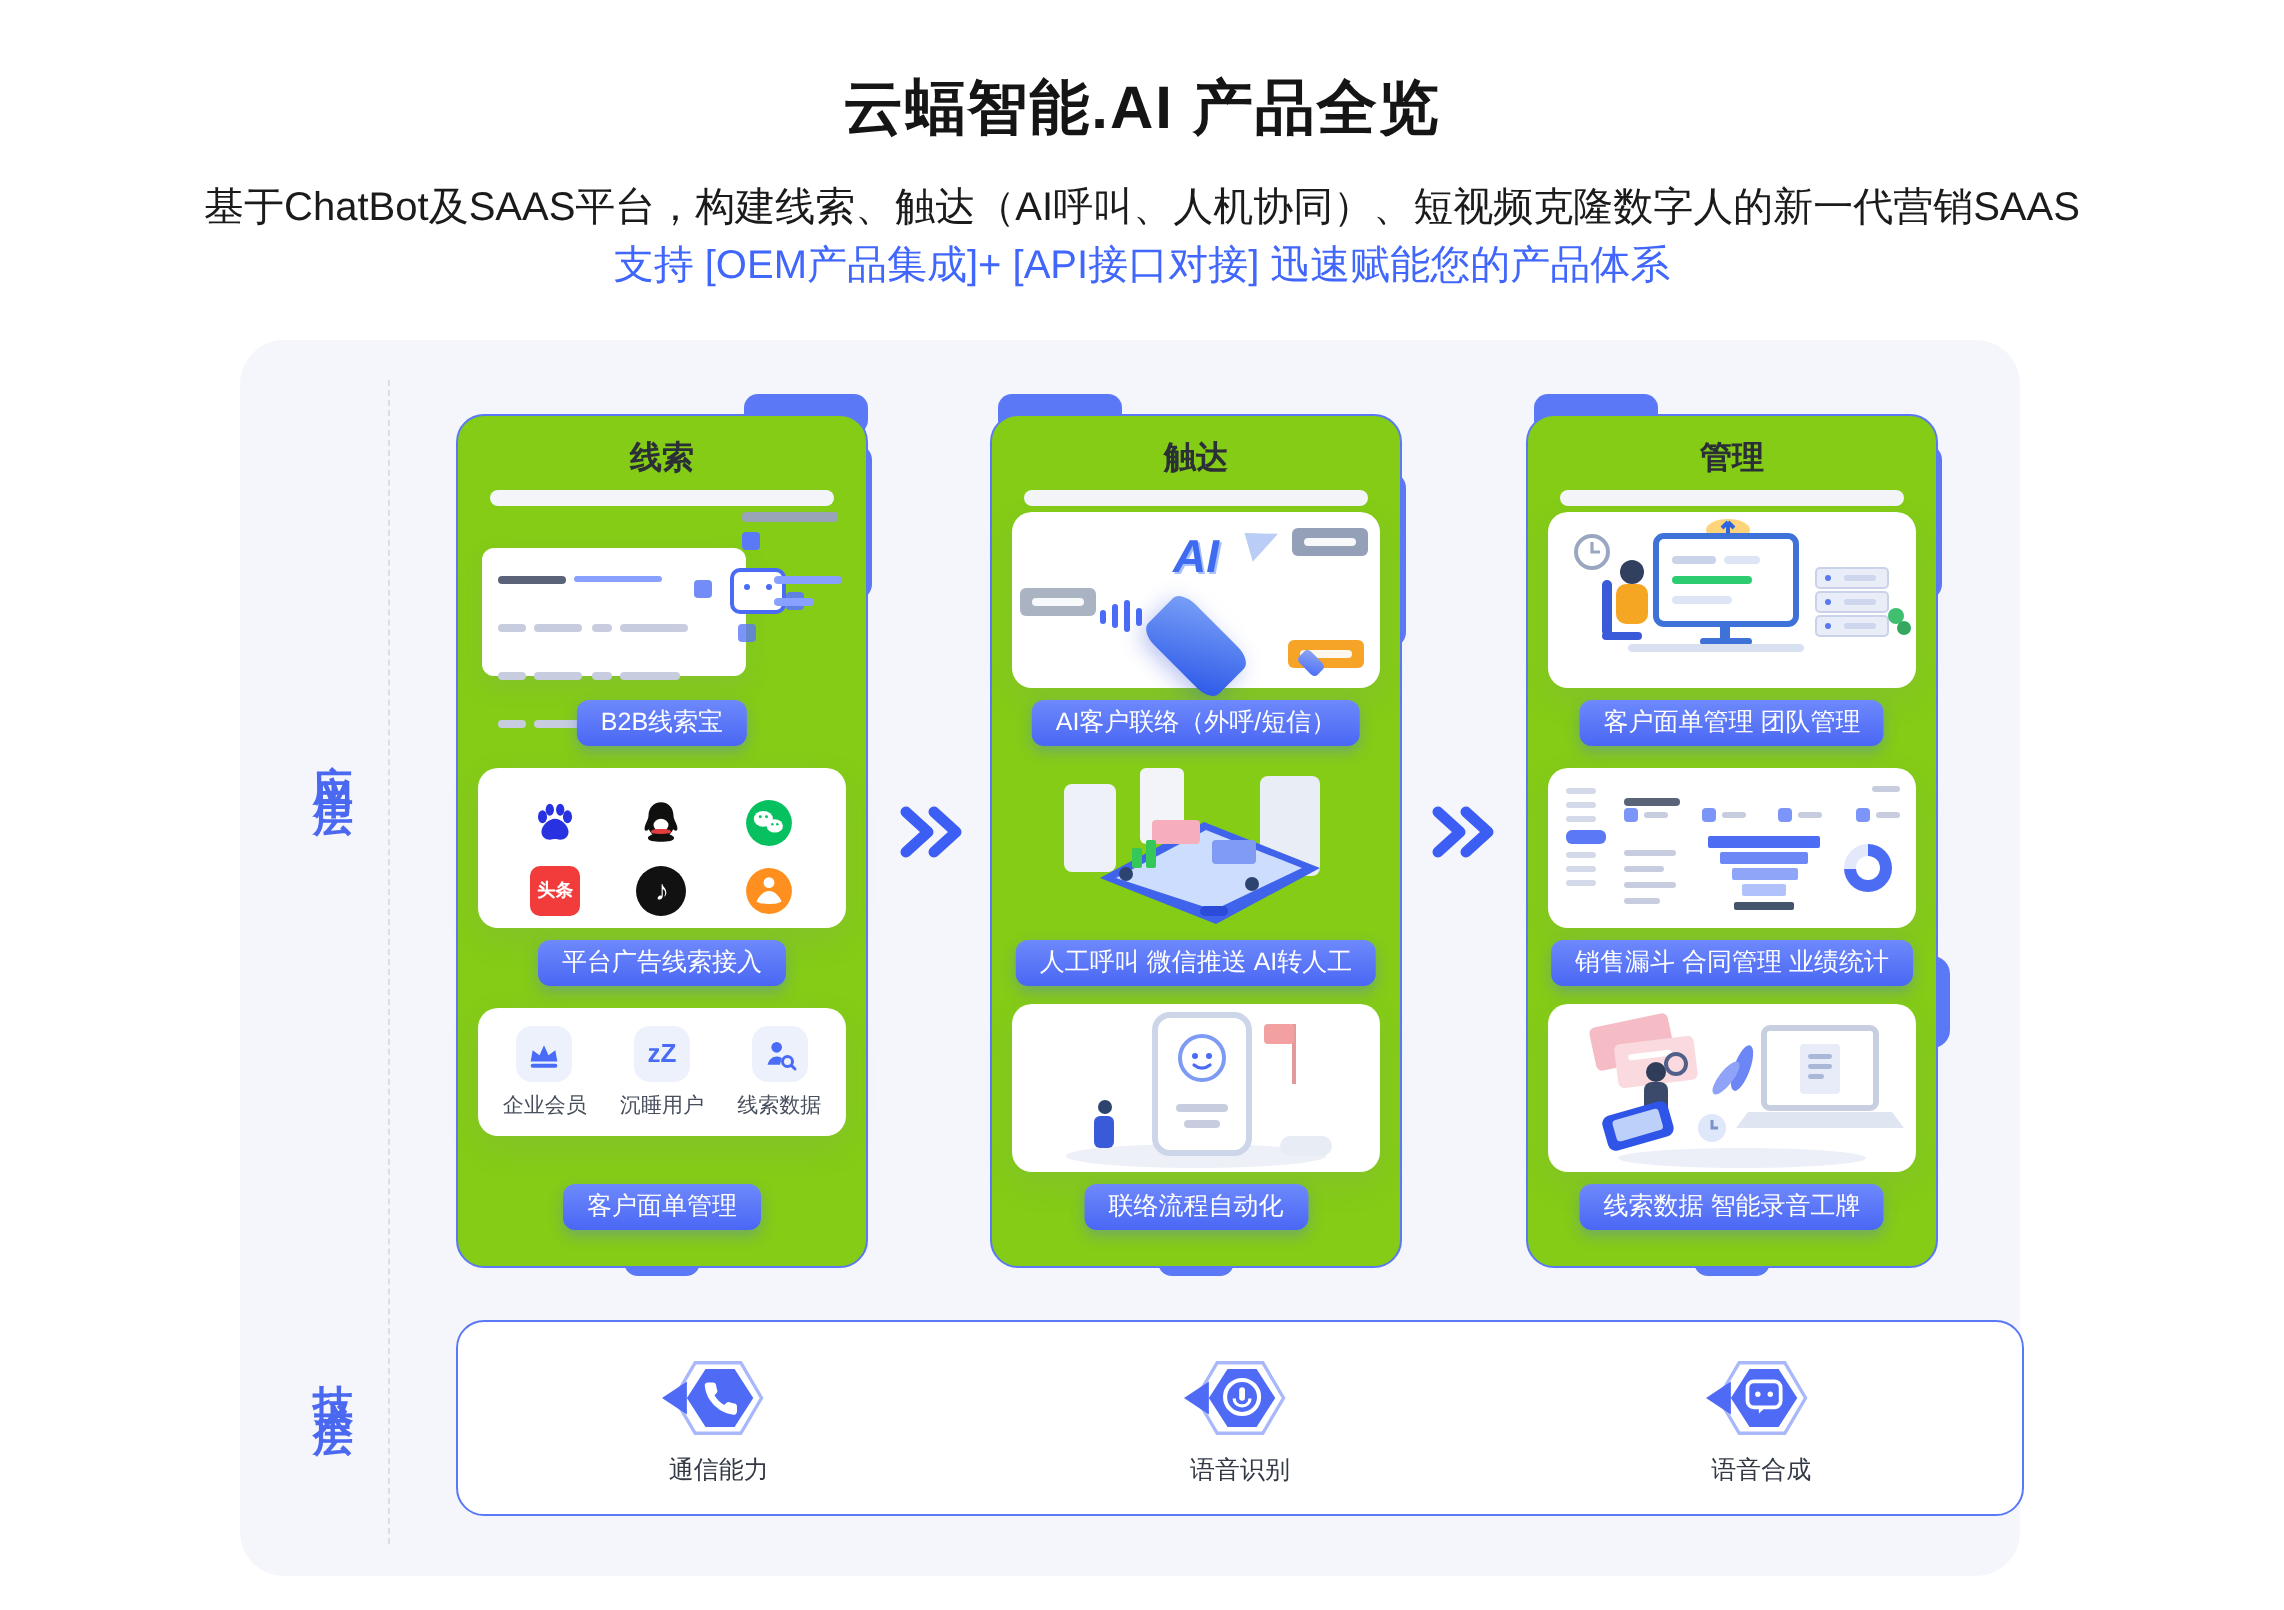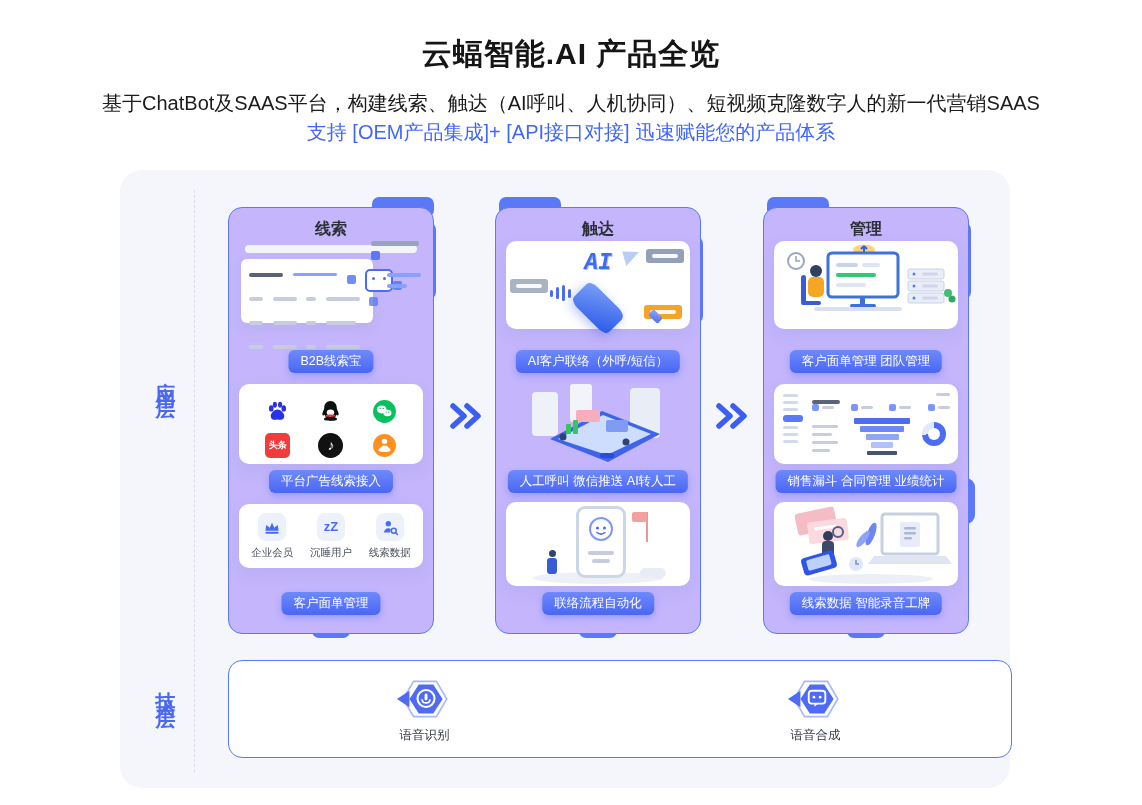--- a/index.html
+++ b/index.html
@@ -20,34 +20,34 @@
     background:#f4f6fb;border-radius:22px;}
   .layer-label{position:absolute;left:33px;writing-mode:vertical-rl;text-orientation:upright;
     font-size:20px;font-weight:700;color:#4a68f0;letter-spacing:9px;}
   #app-label{top:196px;} #tech-label{top:506px;}
   .divider{position:absolute;left:74px;top:20px;height:582px;border-left:1px dashed #d9dde9;}
 
   
   .deco{position:absolute;background:#5b79f7;}
 
   
-  .card{position:absolute;top:37px;width:204px;height:425px;background:#c4b5fd;
+  .card{position:absolute;top:37px;width:204px;height:425px;background:#84cc16;
     border:1.6px solid #5b79f7;border-radius:14px;}
   #card-leads{left:108px;} #card-reach{left:375px;} #card-manage{left:643px;}
   .card-title{position:absolute;top:11px;left:0;width:100%;text-align:center;
     font-size:16px;font-weight:700;color:#2b2f36;}
   .title-strip{position:absolute;top:37px;left:16px;right:16px;height:8px;
     background:#f3f5f9;border-radius:4px;}
   .btn{position:absolute;left:50%;transform:translateX(-50%);white-space:nowrap;
     background:linear-gradient(180deg,#6e89fb,#4a67f5);color:#fff;font-size:12.5px;
     line-height:23px;padding:0 12px;border-radius:6px;
     box-shadow:0 3px 7px rgba(80,108,245,.35);}
   .r1{top:142px;} .r2{top:262px;} .r3{top:384px;}
   .illus{position:absolute;left:10px;right:10px;}
-  .i1{top:33px;height:88px;font-family:Liberation Mono, monospace;} .i2{top:176px;height:80px;} .i3{top:294px;height:84px;}
+  .i1{top:48px;height:88px;} .i2{top:176px;height:80px;} .i3{top:294px;height:84px;}
   .box{background:#fff;border-radius:10px;box-shadow:0 6px 16px rgba(125,138,170,.14);}
 
   
   .b{display:inline-block;height:4px;border-radius:2px;vertical-align:middle;}
   .bd{background:#5a6377;} .bb{background:#88a0ff;} .bg{background:#c7cdde;} .bl{background:#9aa4b8;}
 
   
   .mini-table{position:absolute;left:2px;top:18px;width:132px;height:64px;background:#fff;
     border-radius:6px;box-shadow:0 5px 12px rgba(130,140,170,.16);padding:7px 8px;box-sizing:border-box;}
   .mt-row{margin-top:6px;white-space:nowrap;}
@@ -458,20 +458,31 @@
     <path d="M5 5 L16 15 L5 25" fill="none" stroke="#3d5ef5" stroke-width="5.5" stroke-linecap="round" stroke-linejoin="round"></path>
     <path d="M19 5 L30 15 L19 25" fill="none" stroke="#3d5ef5" stroke-width="5.5" stroke-linecap="round" stroke-linejoin="round"></path>
   </svg>
   <svg class="chev" id="chev2" viewBox="0 0 36 30">
     <path d="M5 5 L16 15 L5 25" fill="none" stroke="#3d5ef5" stroke-width="5.5" stroke-linecap="round" stroke-linejoin="round"></path>
     <path d="M19 5 L30 15 L19 25" fill="none" stroke="#3d5ef5" stroke-width="5.5" stroke-linecap="round" stroke-linejoin="round"></path>
   </svg>
 
   <div class="tech-band">
 
+    <div class="tech-item">
+      <svg viewBox="0 0 54 46">
+        <polygon points="6,23 16,6 38,6 48,23 38,40 16,40" fill="none" stroke="#a9b8fb" stroke-width="1.6"></polygon>
+        <polygon points="0,23 12,15 12,31" fill="#4f6bf6"></polygon>
+        <polygon points="12,23 21,9 35,9 44,23 35,37 21,37" fill="#4f6bf6"></polygon>
+        <g transform="translate(19,14) scale(0.78)" fill="#fff">
+          <path d="M22 16.92v3a2 2 0 0 1-2.18 2 19.79 19.79 0 0 1-8.63-3.07 19.5 19.5 0 0 1-6-6A19.79 19.79 0 0 1 2.08 4.18 2 2 0 0 1 4.06 2h3a2 2 0 0 1 2 1.72 12.84 12.84 0 0 0 .7 2.81 2 2 0 0 1-.45 2.11L8.09 9.91a16 16 0 0 0 6 6l1.27-1.27a2 2 0 0 1 2.11-.45 12.84 12.84 0 0 0 2.81.7A2 2 0 0 1 22 16.92z"></path>
+        </g>
+      </svg>
+      <span class="tech-label">通信能力</span>
+    </div>
 
     <div class="tech-item">
       <svg viewBox="0 0 54 46">
         <polygon points="6,23 16,6 38,6 48,23 38,40 16,40" fill="none" stroke="#a9b8fb" stroke-width="1.6"></polygon>
         <polygon points="0,23 12,15 12,31" fill="#4f6bf6"></polygon>
         <polygon points="12,23 21,9 35,9 44,23 35,37 21,37" fill="#4f6bf6"></polygon>
         <circle cx="28" cy="22.5" r="8.2" fill="none" stroke="#fff" stroke-width="2"></circle>
         <rect x="26.6" y="17.8" width="2.8" height="6.5" rx="1.4" fill="#fff"></rect>
         <path d="M24.2 23.2c0 2.2 1.7 3.6 3.8 3.6s3.8-1.4 3.8-3.6" stroke="#fff" stroke-width="1.6" fill="none"></path>
       </svg>

